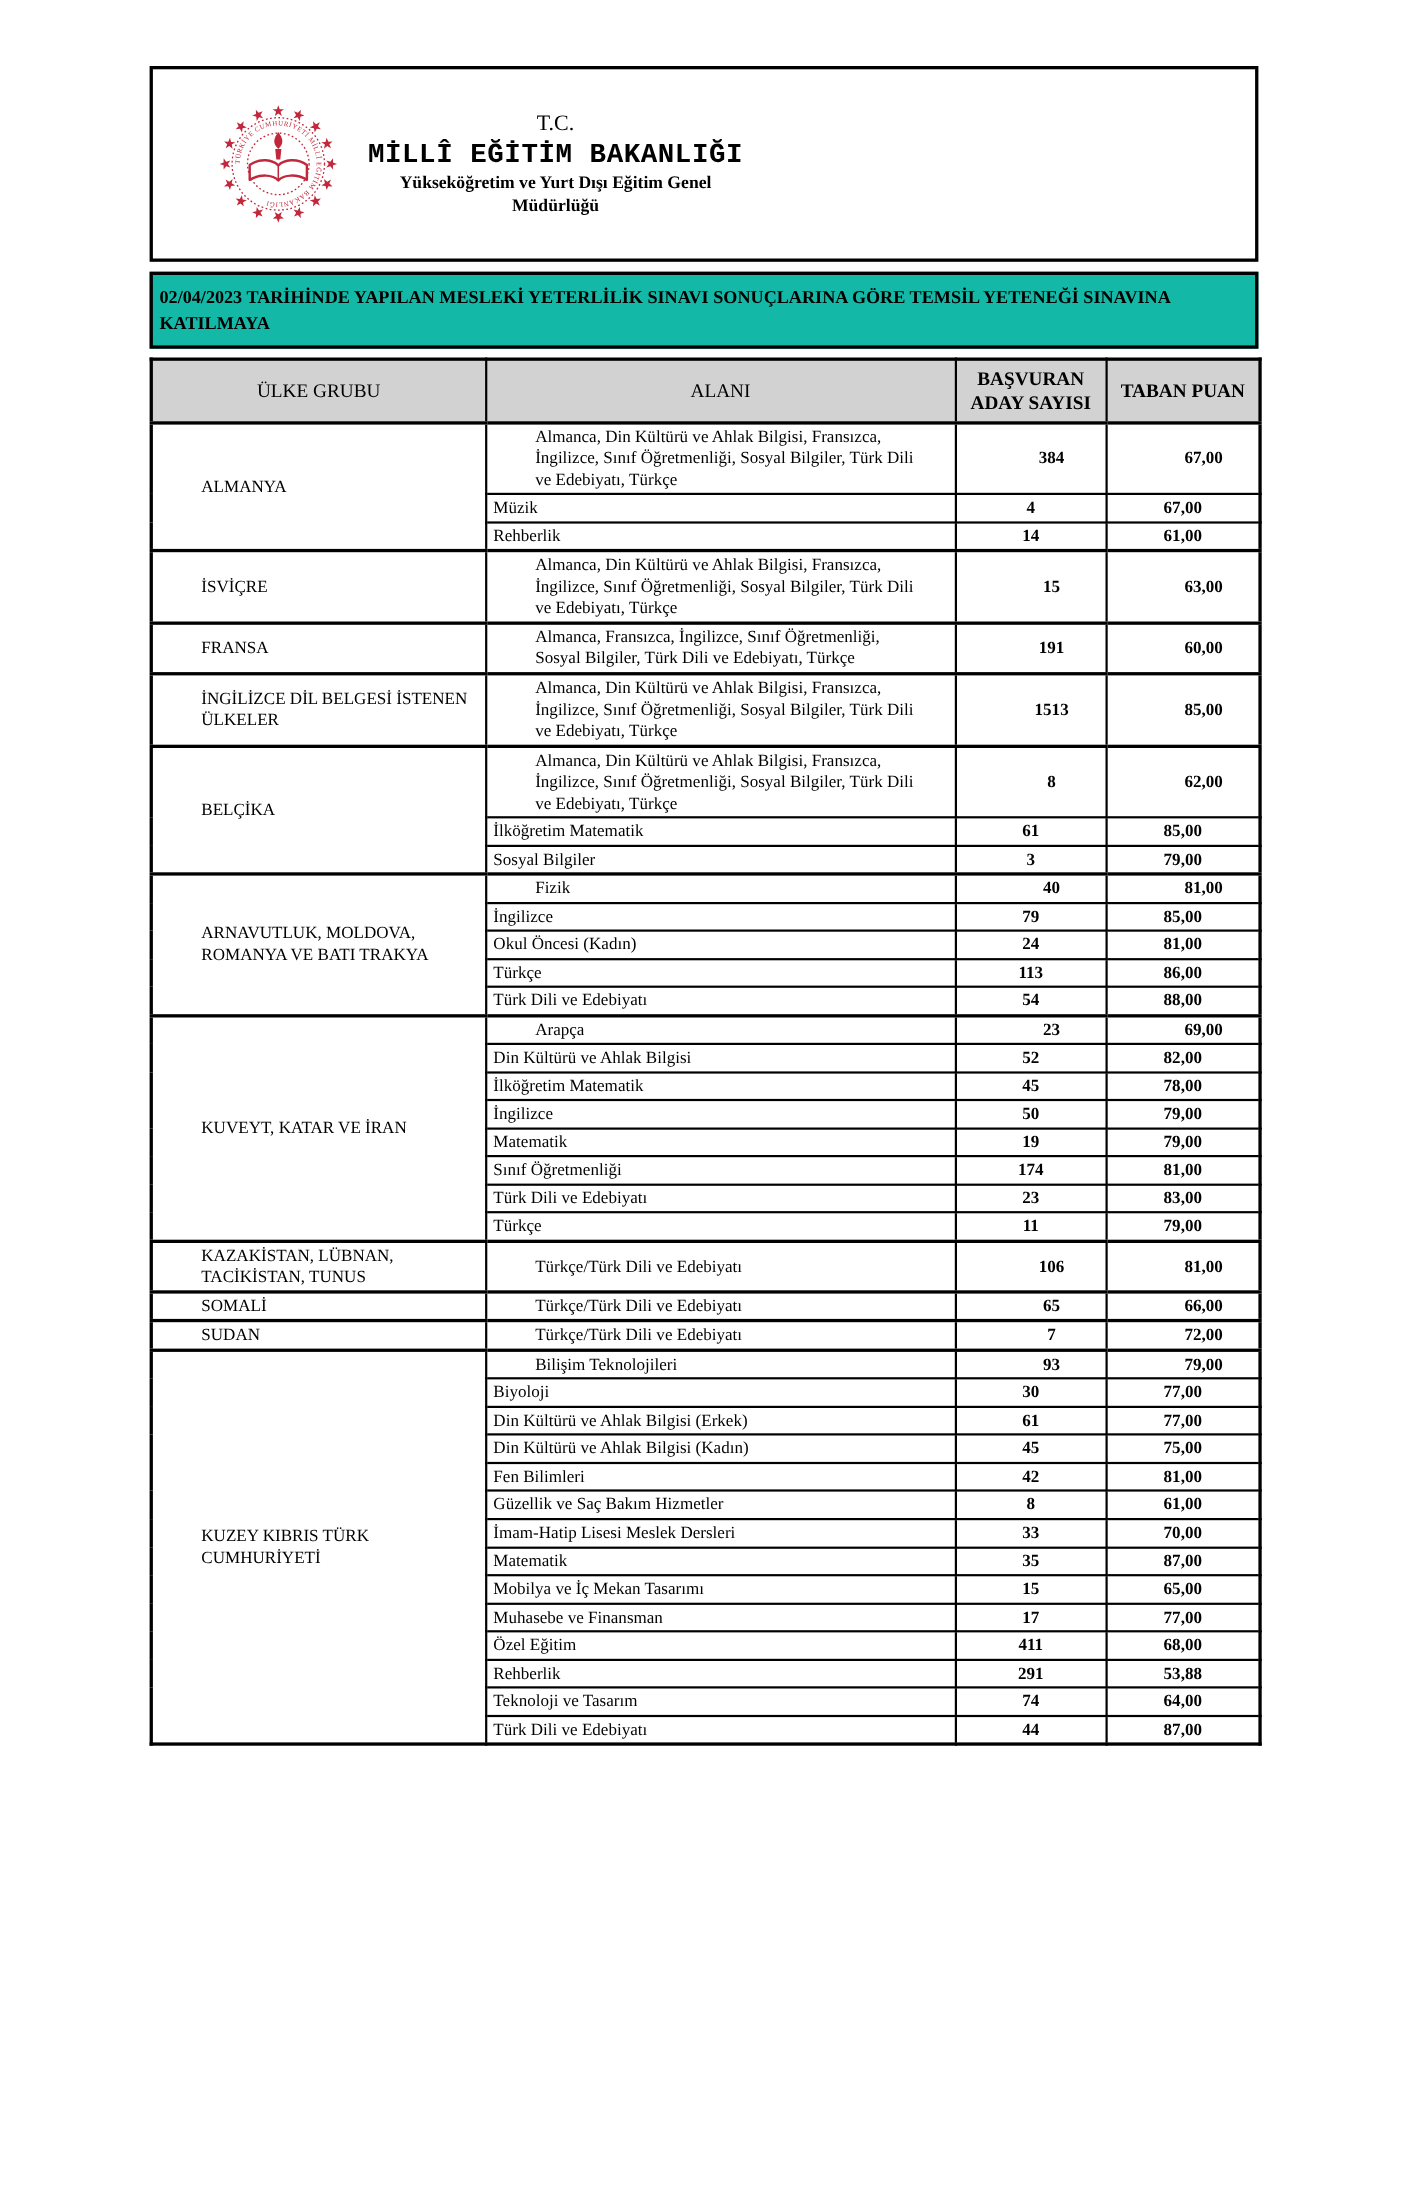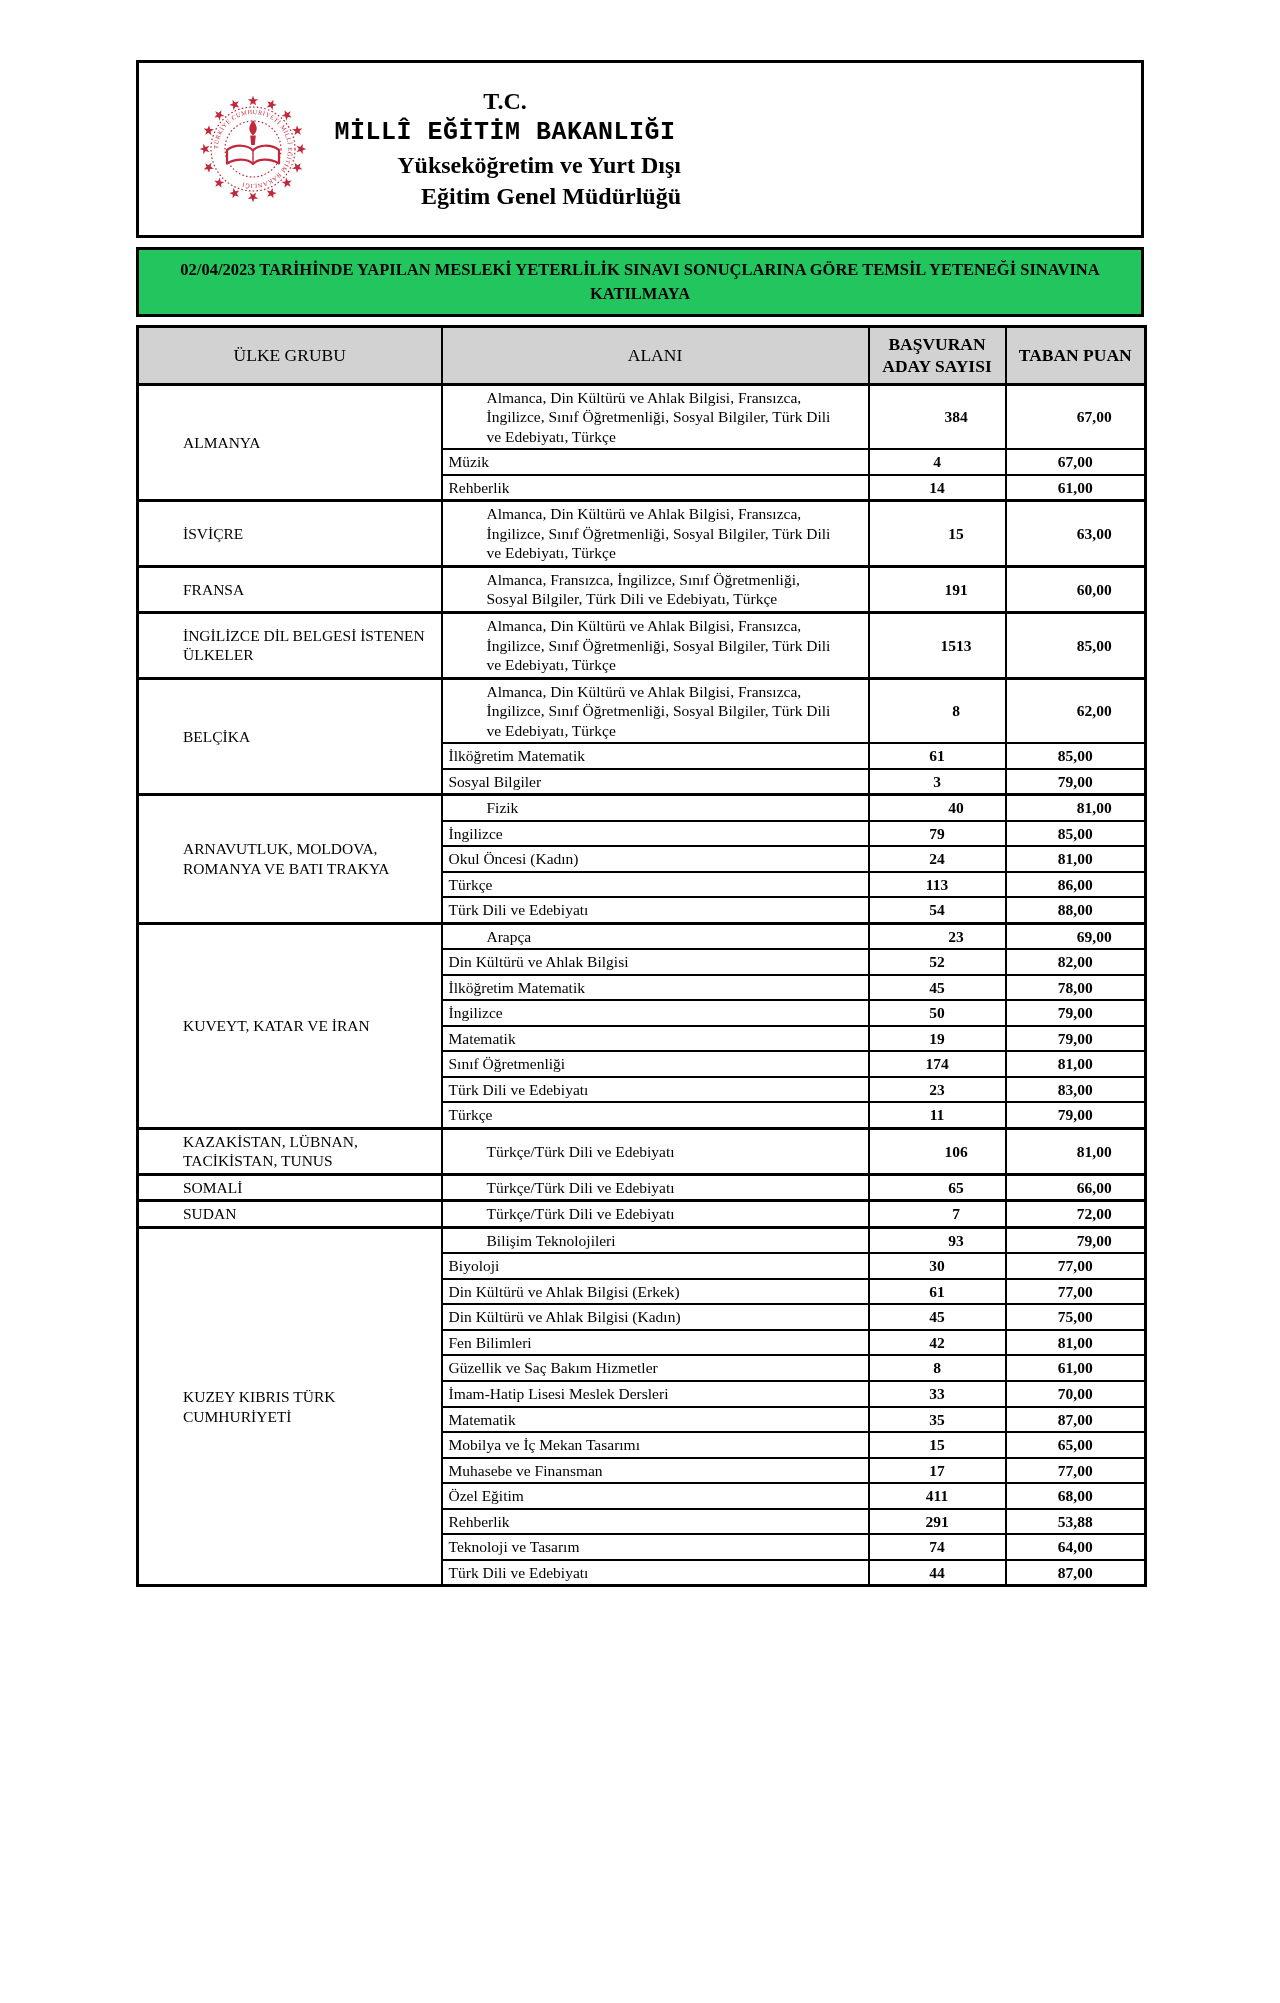--- a/index.html
+++ b/index.html
@@ -9,27 +9,27 @@
   }
   *{box-sizing:border-box;}
   body{margin:0;background:#ffffff;color:var(--ink);font-family:"Liberation Serif",serif;}
   .page{width:1280px;height:2003px;background:#ffffff;position:relative;overflow:hidden;}
   .content{width:1008px;margin-left:136px;padding-top:60px;}
 
   
   .letterhead{border:3px solid var(--ink);height:178px;display:flex;align-items:center;background:#fff;}
   .logo-wrap{margin-left:54px;width:120px;height:120px;flex:0 0 auto;}
   .org-block{margin-left:16px;width:352px;text-align:center;line-height:1.3;}
-  .org-line1{font-size:24px;font-weight:bold;}
+  .org-line1{font-size:20px;font-weight:normal;}
   .org-line2{font-size:25px;font-weight:bold;letter-spacing:.5px;font-family:Liberation Mono, monospace;}
-  .org-line3{font-size:24px;font-weight:bold;text-align:right;}
+  .org-line3{font-size:16px;font-weight:bold;}
 
   
-  .title-box{border:3px solid var(--ink);margin-top:9px;padding:8px 6px;text-align:center;
-             font-weight:bold;font-size:16.5px;line-height:1.45;background:#22c55e;}
+  .title-box{border:3px solid var(--ink);margin-top:9px;padding:8px 6px;text-align:left;
+             font-weight:bold;font-size:16.5px;line-height:1.45;background:#14b8a6;}
 
   
   table.results{margin-top:8px;border-collapse:collapse;width:100%;table-layout:fixed;
                 border:3px solid var(--ink);font-family:Liberation Serif, serif;}
   table.results th{background:var(--hdr-bg);border:2px solid var(--ink);border-bottom:3px solid var(--ink);
                    height:58px;padding:4px 2px;font-size:17.5px;font-weight:normal;
                    text-align:center;vertical-align:middle;white-space:pre-line;line-height:1.3;}
   table.results th.th-bold{font-weight:bold;}
   table.results td{border:2px solid var(--ink);vertical-align:middle;font-size:15.5px;line-height:1.26;
                    padding:2px 6px;overflow:hidden;}

